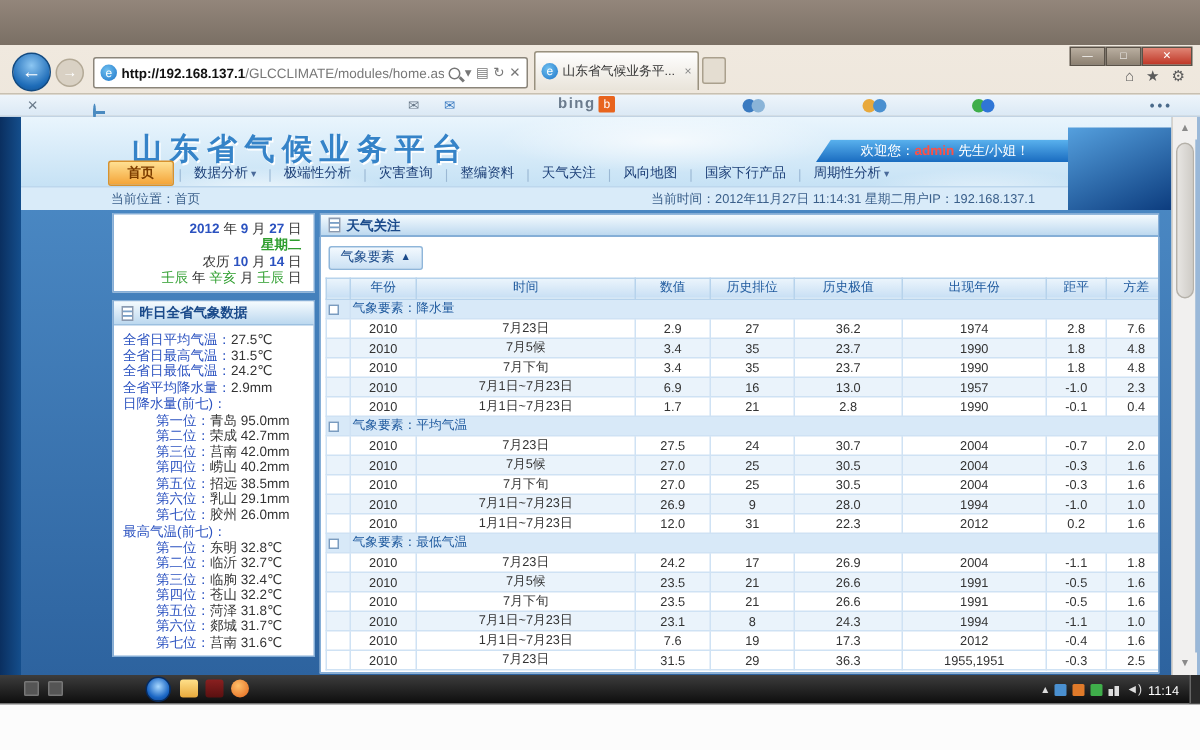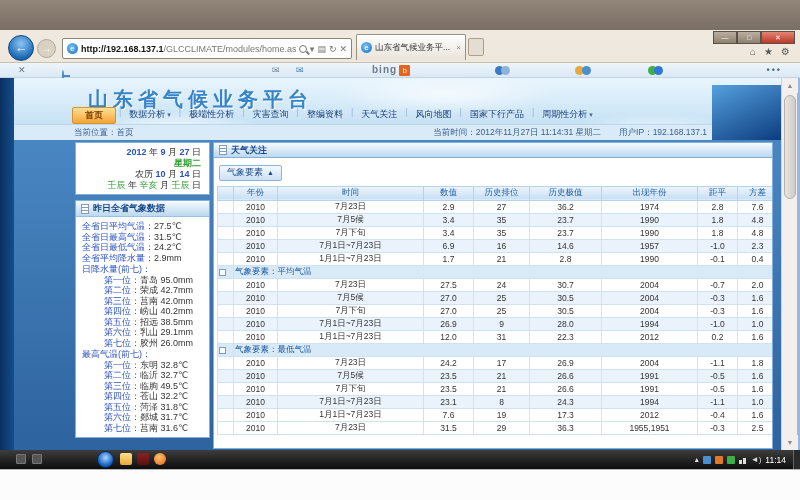--- a/index.html
+++ b/index.html
@@ -73,31 +73,31 @@
       radial-gradient(ellipse 110px 22px at 640px 50px, rgba(255,255,255,.55), transparent 70%),
       linear-gradient(#e9f5fd,#badbf2)}
   .site-title{position:absolute;left:74px;top:8px;font-size:20px;font-weight:bold;color:#3583c8;
     letter-spacing:5px;text-shadow:1px 1px 0 rgba(255,255,255,.95)}
   .welcome{position:absolute;left:530px;top:15px;width:172px;height:15px;
     background:linear-gradient(#5ab2ee,#1a6cc0);clip-path:polygon(10px 0,100% 0,100% 100%,0 100%);
     color:#fff;font-size:9px;line-height:15px;text-align:center}
   .welcome .adm{color:#ff5044;font-weight:bold}
   .dark-block{position:absolute;left:698px;top:7px;width:69px;height:55px;
     background:linear-gradient(155deg,#55a0de,#0c3c7e)}
-  .navbar{position:absolute;left:58px;top:29px;height:17px;display:flex;align-items:flex-start;
+  .navbar{position:absolute;left:58px;top:29px;height:17px;display:flex;align-items:center;
     font-size:9px;color:#1c3f77;white-space:nowrap}
   .nav-item{padding:1px 7px;cursor:default}
   .nav-item.active{background:linear-gradient(#ffe092,#f4a438);border:1px solid #d8922d;
     border-radius:2px;color:#7c3d00;font-weight:bold;padding:1px 12px;margin-right:2px}
   .nav-arrow{font-size:7px;color:#4a6a9a;margin-left:2px}
   .nav-sep{color:#9bb8d4;padding:0 1px}
   .breadcrumb-row{position:absolute;left:0;top:46px;width:698px;height:16px;background:#d9ebf9;
     border-top:1px solid #bdd7ed;font-size:8.5px;color:#3a5f8a;display:flex;align-items:center}
   .breadcrumb-row .loc{margin-left:60px}
-  .breadcrumb-row .right{margin-left:auto;display:flex;gap:18px;margin-right:5px}
+  .breadcrumb-row .right{margin-left:auto;display:flex;margin-right:22px}
 
   
   .sidebar{position:absolute;left:75px;top:64px;width:135px}
   .panel{border:1px solid #86aed6;background:#fff;margin-bottom:5px}
   .panel-h{height:16px;background:linear-gradient(#f5fbfe,#bcd8ef);border-bottom:1px solid #9cc0e0;
     display:flex;align-items:center;gap:4px;padding:0 5px;font-size:9px;font-weight:bold;color:#1a4a8a}
   .cal-icon{width:9px;height:9px;background:linear-gradient(#fff,#eee);border:1px solid #999;position:relative;flex:0 0 auto}
   .cal-icon::before{content:"";position:absolute;left:0;top:0;width:100%;height:3px;background:#d84a3a}
   .doc-icon{width:8px;height:10px;background:#fff;border:1px solid #8a9ab0;flex:0 0 auto;
     background-image:linear-gradient(#7aa0c8 1px,transparent 1px);background-size:100% 3px;background-position:0 2px}
@@ -207,20 +207,21 @@
       <span class="c2 circles" style="left:575px;top:3px"><i style="background:#e8a93c"></i><i style="background:#4a90d0;margin-left:-2px"></i></span>
       <span class="c2 circles" style="left:648px;top:3px"><i style="background:#3fae4a"></i><i style="background:#2f76d6;margin-left:-3px"></i></span>
       <span class="c2 dots" style="right:18px">•••</span>
     </div>
 
     <div class="viewport">
       <div class="page-left-strip"></div>
 
       <div class="banner">
         <div class="site-title">山东省气候业务平台</div>
+        <div class="welcome"><span>欢迎您：</span><span class="adm">admin</span><span> 先生/小姐！</span></div>
         <div class="dark-block"></div>
         <div class="navbar">
             <span class="nav-item active"><span>首页</span></span>
             <span class="nav-sep">|</span>
             <span class="nav-item"><span>数据分析</span><span class="nav-arrow">▾</span></span>
             <span class="nav-sep">|</span>
             <span class="nav-item"><span>极端性分析</span></span>
             <span class="nav-sep">|</span>
             <span class="nav-item"><span>灾害查询</span></span>
             <span class="nav-sep">|</span>
@@ -267,21 +268,21 @@
               <div class="rank-line"><span class="rank">第一位：</span><span>青岛 95.0mm</span></div>
               <div class="rank-line"><span class="rank">第二位：</span><span>荣成 42.7mm</span></div>
               <div class="rank-line"><span class="rank">第三位：</span><span>莒南 42.0mm</span></div>
               <div class="rank-line"><span class="rank">第四位：</span><span>崂山 40.2mm</span></div>
               <div class="rank-line"><span class="rank">第五位：</span><span>招远 38.5mm</span></div>
               <div class="rank-line"><span class="rank">第六位：</span><span>乳山 29.1mm</span></div>
               <div class="rank-line"><span class="rank">第七位：</span><span>胶州 26.0mm</span></div>
               <div class="sec-title">最高气温(前七)：</div>
               <div class="rank-line"><span class="rank">第一位：</span><span>东明 32.8℃</span></div>
               <div class="rank-line"><span class="rank">第二位：</span><span>临沂 32.7℃</span></div>
-              <div class="rank-line"><span class="rank">第三位：</span><span>临朐 49.5℃</span></div>
+              <div class="rank-line"><span class="rank">第三位：</span><span>临朐 32.4℃</span></div>
               <div class="rank-line"><span class="rank">第四位：</span><span>苍山 32.2℃</span></div>
               <div class="rank-line"><span class="rank">第五位：</span><span>菏泽 31.8℃</span></div>
               <div class="rank-line"><span class="rank">第六位：</span><span>郯城 31.7℃</span></div>
               <div class="rank-line"><span class="rank">第七位：</span><span>莒南 31.6℃</span></div>
             </div>
         </div>
       </div>
 
       <div class="main">
         <div class="panel-h" style="border:1px solid #86aed6">
@@ -312,20 +313,24 @@
                   <th>时间</th>
                   <th>数值</th>
                   <th>历史排位</th>
                   <th>历史极值</th>
                   <th>出现年份</th>
                   <th>距平</th>
                   <th>方差</th>
                 </tr>
               </thead>
             <tbody>
+                <tr class="group-row">
+                  <td><span class="cbx"></span></td>
+                  <td colspan="8">气象要素：降水量</td>
+                </tr>
                 <tr class="odd">
                   <td></td>
                   <td>2010</td>
                   <td>7月23日</td>
                   <td>2.9</td>
                   <td>27</td>
                   <td>36.2</td>
                   <td>1974</td>
                   <td>2.8</td>
                   <td>7.6</td>
@@ -351,21 +356,21 @@
                   <td>1990</td>
                   <td>1.8</td>
                   <td>4.8</td>
                 </tr>
                 <tr class="even">
                   <td></td>
                   <td>2010</td>
                   <td>7月1日~7月23日</td>
                   <td>6.9</td>
                   <td>16</td>
-                  <td>14.6</td>
+                  <td>13.0</td>
                   <td>1957</td>
                   <td>-1.0</td>
                   <td>2.3</td>
                 </tr>
                 <tr class="odd">
                   <td></td>
                   <td>2010</td>
                   <td>1月1日~7月23日</td>
                   <td>1.7</td>
                   <td>21</td>

